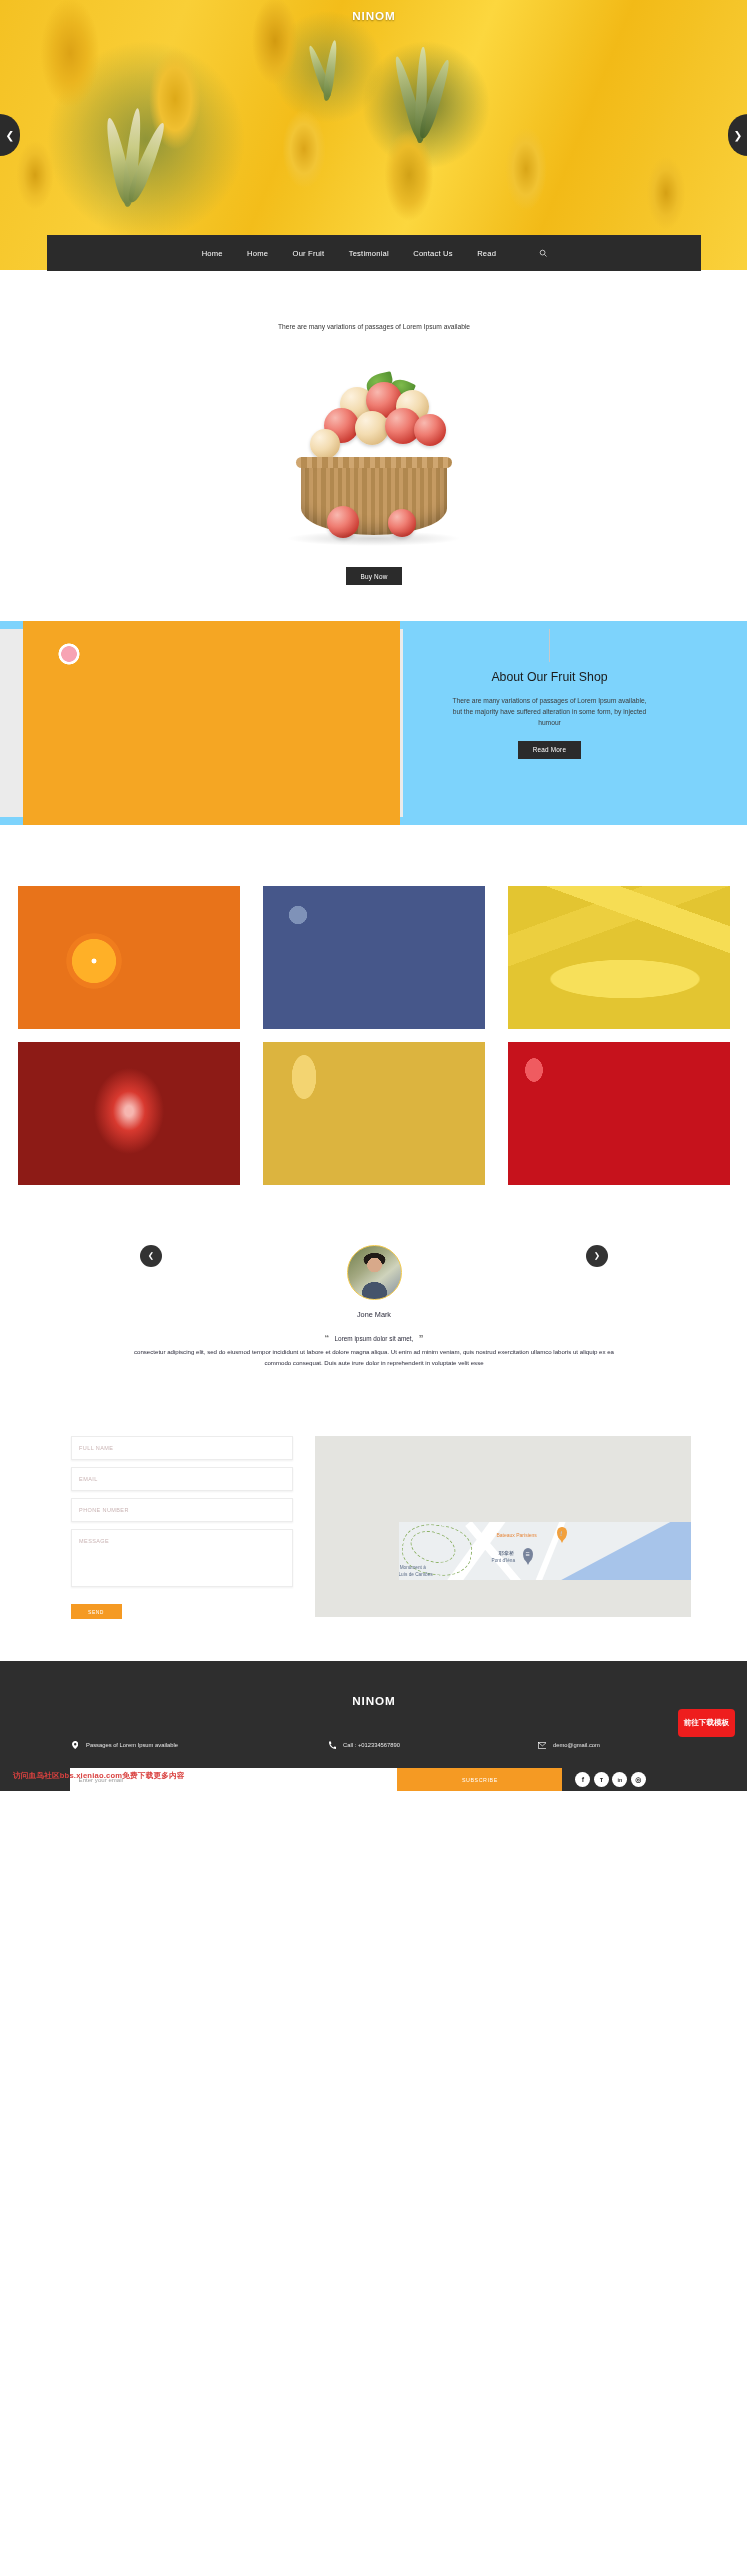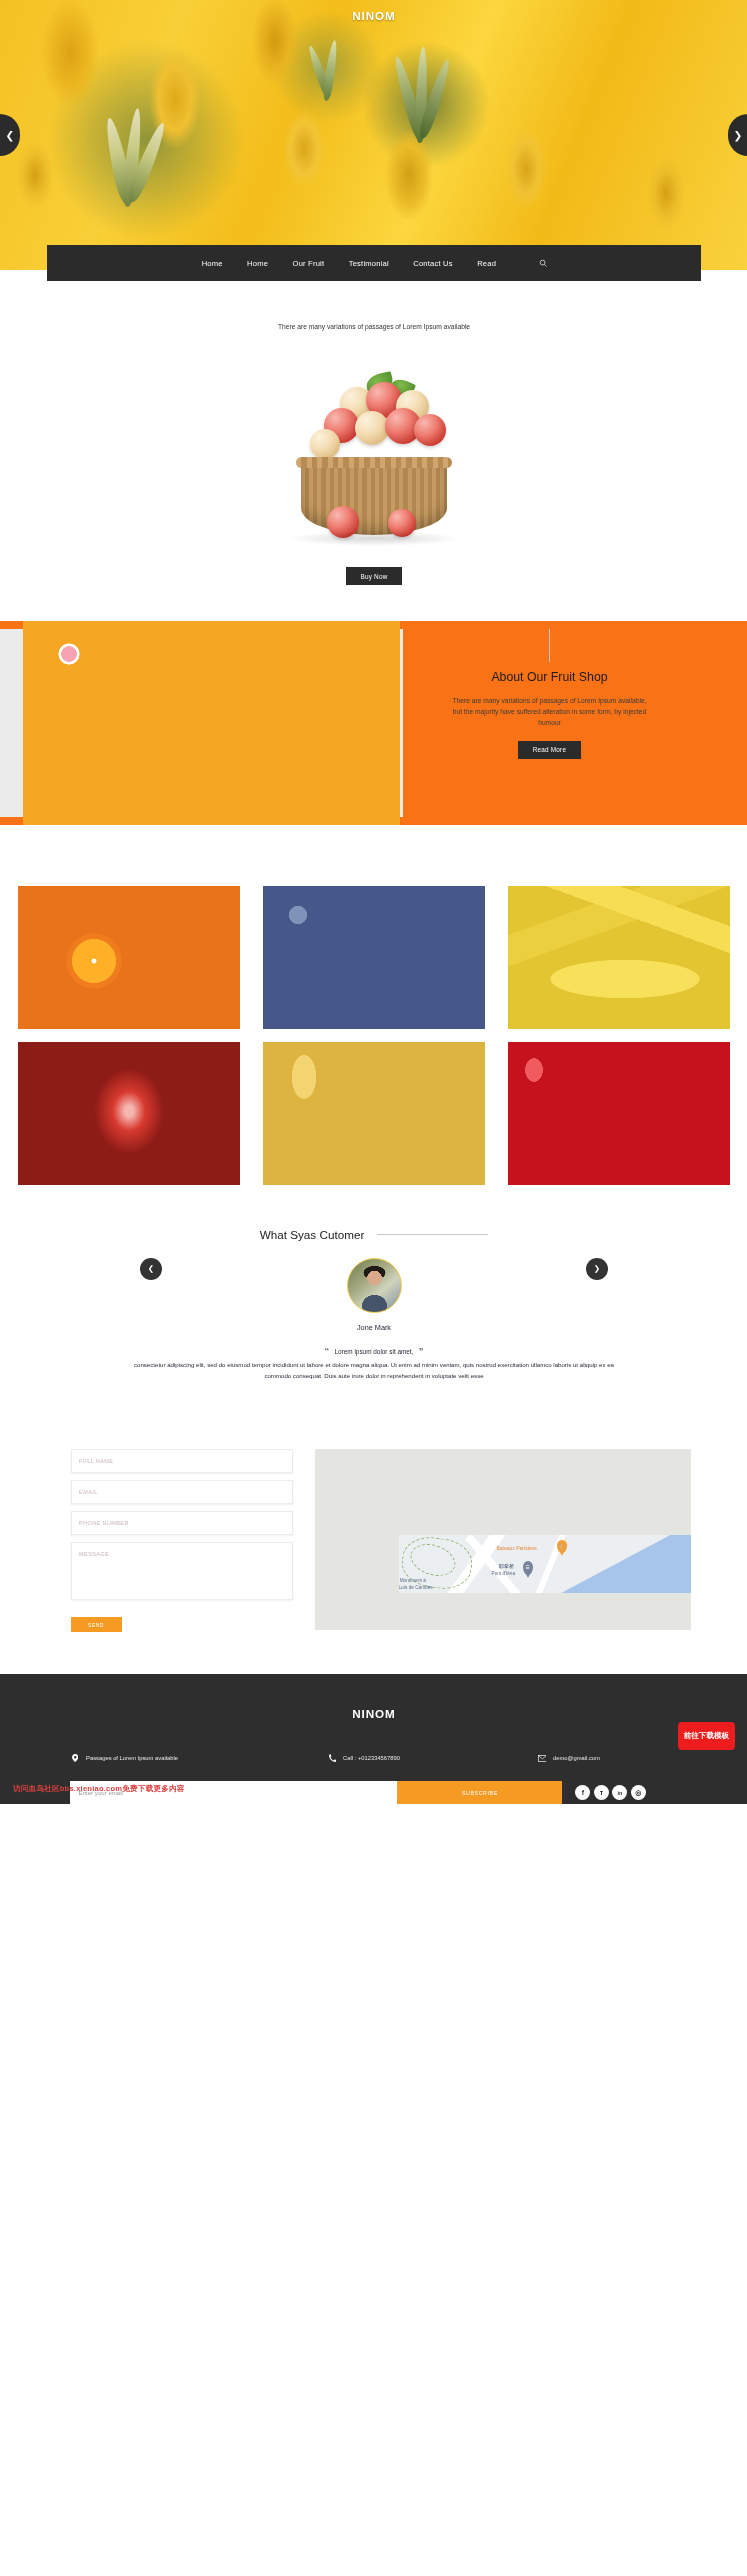--- a/index.html
+++ b/index.html
@@ -59,21 +59,21 @@
     font-size: 10.5px; line-height: 1;
     z-index: 6;
     cursor: pointer;
   }
   .slider-arrow.left  { left: 0;  border-radius: 0 23.4px 23.4px 0; }
   .slider-arrow.right { right: 0; border-radius: 23.4px 0 0 23.4px; }
 
   
   .navbar {
     position: absolute;
-    top: 245px; left: 47px;
+    top: 235px; left: 47px;
     width: 654px; height: 36px;
     background: #2b2b2b;
     display: flex; align-items: center; justify-content: center;
     z-index: 8;
   }
   .nav-links { display: flex; align-items: center; gap: 22px; }
   .nav-links a {
     color: #ffffff; text-decoration: none;
     font-size: 7.6px; letter-spacing: 0.2px;
     padding: 2.3px 1.2px;
@@ -141,21 +141,21 @@
     font-size: 6.4px; letter-spacing: 0.2px;
     padding: 5.3px 15px;
     border: none; cursor: pointer;
   }
   .buy-now-wrap { text-align: center; margin-top: 4.7px; padding-bottom: 36px; }
 
   
   .about {
     position: relative;
     height: 204px;
-    background: #f97316;
+    background: #7dd3fc;
   }
   .about-bg {
     position: absolute; left: 0; top: 8.2px;
     width: 403px; height: 188px;
     background: #ebebeb;
   }
   .about-photo {
     position: absolute; left: 23.4px; top: 0;
     width: 377px; height: 204px;
     background:
@@ -559,24 +559,20 @@
     <div class="tile tile-orange"></div>
     <div class="tile tile-blueberry"></div>
     <div class="tile tile-banana"></div>
     <div class="tile tile-apple"></div>
     <div class="tile tile-mango"></div>
     <div class="tile tile-strawberry"></div>
   </div>
 </section>
 
 <section class="testi">
-  <div class="sec-head">
-    <h2>What Syas Cutomer</h2>
-    <span class="rule"></span>
-  </div>
 
   <div class="testi-body">
     <div class="testi-arrow left">
       <span>❮</span>
     </div>
     <div class="testi-arrow right">
       <span>❯</span>
     </div>
 
     <div class="avatar"></div>

